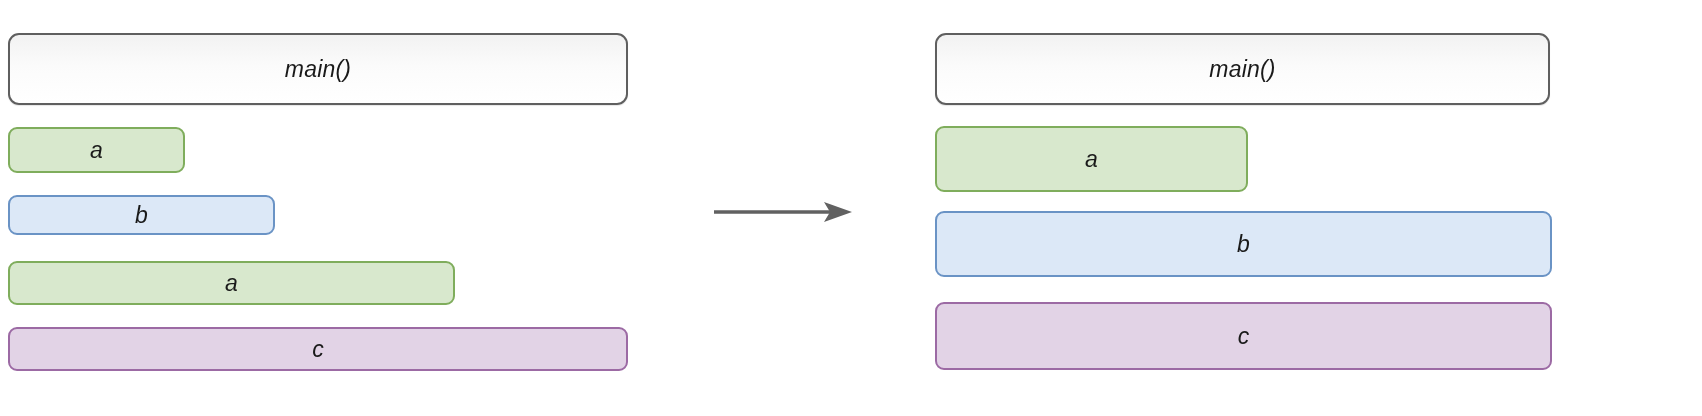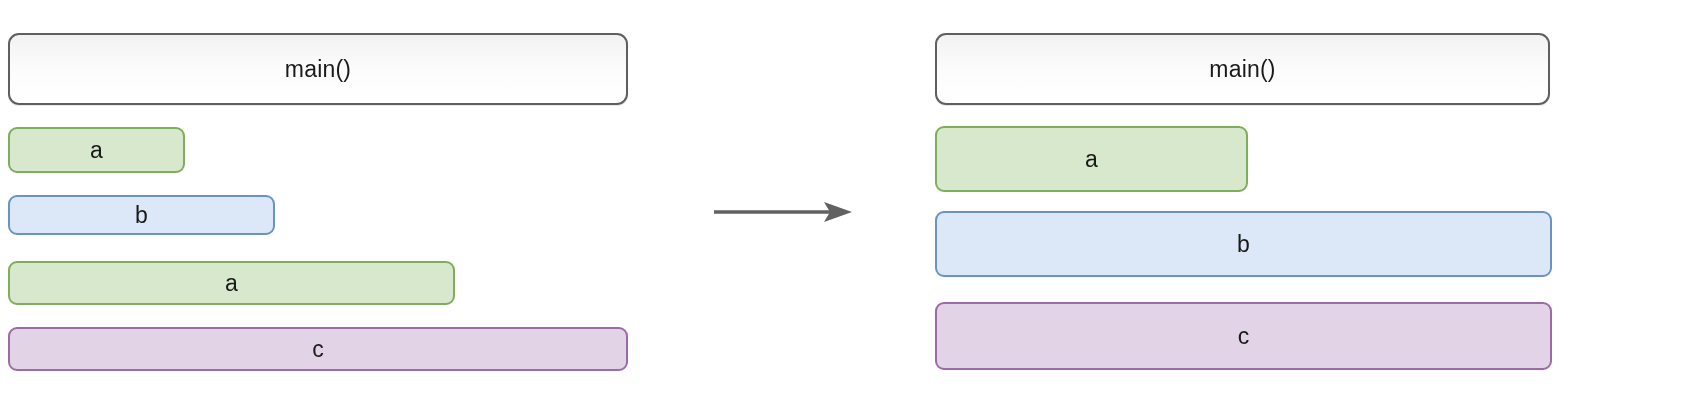--- a/index.html
+++ b/index.html
@@ -34,20 +34,21 @@
     border-width: 2px;
     border-style: solid;
     display: flex;
     align-items: center;
     justify-content: center;
     font-size: 23px;
     line-height: 1;
     color: #1a1a1a;
     letter-spacing: 0.2px;
     user-select: none;
+    font-style: italic;
   }
   .bar-label {
     display: block;
     pointer-events: none;
   }
 
   
   .bar.main {
     background: linear-gradient(180deg, #f2f2f2 0%, #fbfbfb 45%, #ffffff 100%);
     border-color: #5f5f5f;

